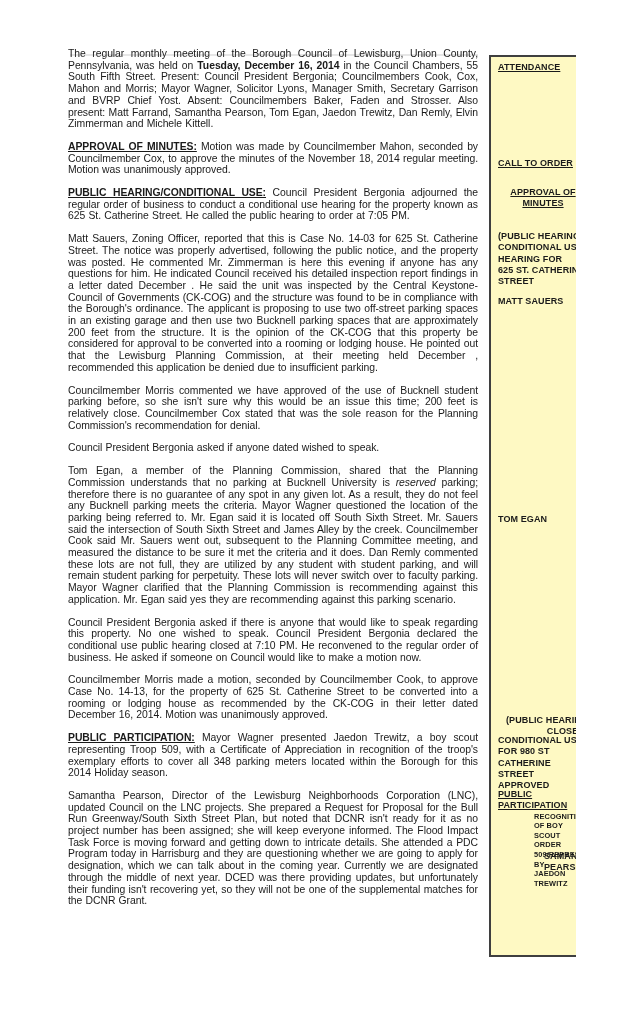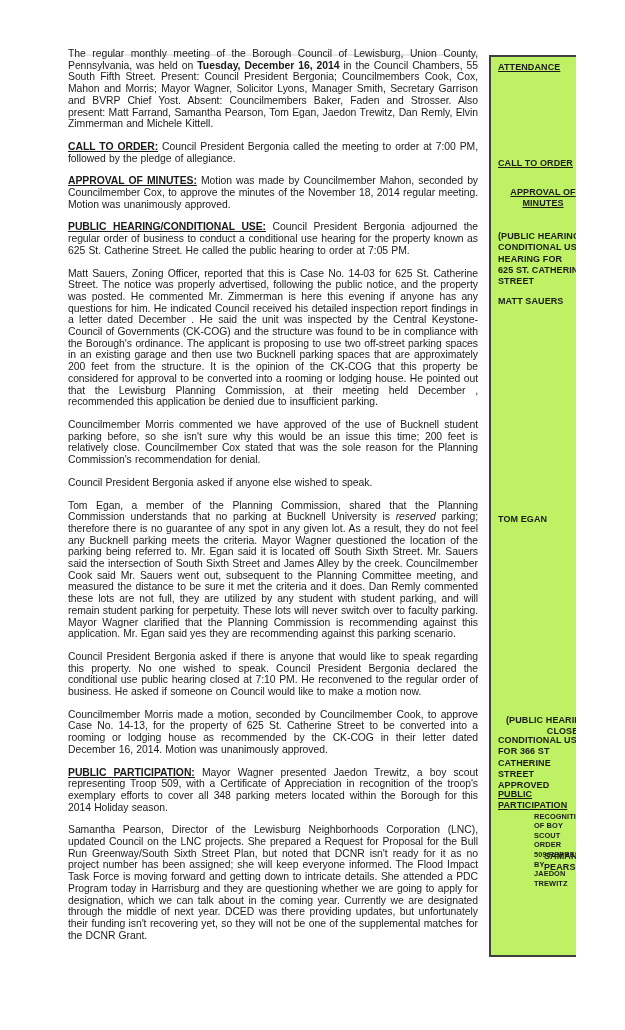--- a/index.html
+++ b/index.html
@@ -24,21 +24,21 @@
     text-align:justify;
     letter-spacing:-0.05px;
     word-spacing:0.4px;
   }
   .run-b{font-weight:bold;}
   .run-bu{font-weight:bold;text-decoration:underline;}
   .run-i{font-style:italic;}
   .notes{
     position:absolute;left:489px;top:55px;width:99px;height:898px;
     border:2px solid #3f3f3f;
-    background:#bef264;
+    background:#fef9c3;
     text-decoration:underline;
   }
   .note{
     position:absolute;left:7px;right:2px;
     font-weight:bold;font-size:9px;line-height:11.3px;
     letter-spacing:0.1px;
   }
   .note-u .note-line{text-decoration:underline;}
   .note-subline{font-size:7.4px;line-height:9.6px;font-weight:bold;margin-left:36px;}
   
@@ -53,26 +53,25 @@
   .note:nth-child(9){top:732px;}
   .note:nth-child(10){top:794px;margin-left:46px;}
 </style>
 </head>
 <body>
 
 <div class="page">
   <div class="scan-line"></div>
   <div class="body-col">
       <p class="para"><span>The regular monthly meeting of the Borough Council of Lewisburg, Union County, Pennsylvania, was held on </span><span class="run-b">Tuesday, December 16, 2014</span><span> in the Council Chambers, 55 South Fifth Street. Present: Council President Bergonia; Councilmembers Cook, Cox, Mahon and Morris; Mayor Wagner, Solicitor Lyons, Manager Smith, Secretary Garrison and BVRP Chief Yost. Absent: Councilmembers Baker, Faden and Strosser. Also present: Matt Farrand, Samantha Pearson, Tom Egan, Jaedon Trewitz, Dan Remly, Elvin Zimmerman and Michele Kittell.</span></p>
-      <p class="para"><span class="run-bu">CALL TO ORDER:</span><span> Council President Bergonia called the meeting to order at 7:00 PM, followed by the pledge of allegiance.</span></p>
       <p class="para"><span class="run-bu">APPROVAL OF MINUTES:</span><span> Motion was made by Councilmember Mahon, seconded by Councilmember Cox, to approve the minutes of the November 18, 2014 regular meeting. Motion was unanimously approved.</span></p>
       <p class="para"><span class="run-bu">PUBLIC HEARING/CONDITIONAL USE:</span><span> Council President Bergonia adjourned the regular order of business to conduct a conditional use hearing for the property known as 625 St. Catherine Street. He called the public hearing to order at 7:05 PM.</span></p>
       <p class="para"><span>Matt Sauers, Zoning Officer, reported that this is Case No. 14-03 for 625 St. Catherine Street. The notice was properly advertised, following the public notice, and the property was posted. He commented Mr. Zimmerman is here this evening if anyone has any questions for him. He indicated Council received his detailed inspection report findings in a letter dated December . He said the unit was inspected by the Central Keystone-Council of Governments (CK-COG) and the structure was found to be in compliance with the Borough's ordinance. The applicant is proposing to use two off-street parking spaces in an existing garage and then use two Bucknell parking spaces that are approximately 200 feet from the structure. It is the opinion of the CK-COG that this property be considered for approval to be converted into a rooming or lodging house. He pointed out that the Lewisburg Planning Commission, at their meeting held December , recommended this application be denied due to insufficient parking.</span></p>
       <p class="para"><span>Councilmember Morris commented we have approved of the use of Bucknell student parking before, so she isn't sure why this would be an issue this time; 200 feet is relatively close. Councilmember Cox stated that was the sole reason for the Planning Commission's recommendation for denial.</span></p>
-      <p class="para"><span>Council President Bergonia asked if anyone else wished to speak.</span></p>
+      <p class="para"><span>Council President Bergonia asked if anyone dated wished to speak.</span></p>
       <p class="para"><span>Tom Egan, a member of the Planning Commission, shared that the Planning Commission understands that no parking at Bucknell University is </span><span class="run-i">reserved</span><span> parking; therefore there is no guarantee of any spot in any given lot. As a result, they do not feel any Bucknell parking meets the criteria. Mayor Wagner questioned the location of the parking being referred to. Mr. Egan said it is located off South Sixth Street. Mr. Sauers said the intersection of South Sixth Street and James Alley by the creek. Councilmember Cook said Mr. Sauers went out, subsequent to the Planning Committee meeting, and measured the distance to be sure it met the criteria and it does. Dan Remly commented these lots are not full, they are utilized by any student with student parking, and will remain student parking for perpetuity. These lots will never switch over to faculty parking. Mayor Wagner clarified that the Planning Commission is recommending against this application. Mr. Egan said yes they are recommending against this parking scenario.</span></p>
       <p class="para"><span>Council President Bergonia asked if there is anyone that would like to speak regarding this property. No one wished to speak. Council President Bergonia declared the conditional use public hearing closed at 7:10 PM. He reconvened to the regular order of business. He asked if someone on Council would like to make a motion now.</span></p>
       <p class="para"><span>Councilmember Morris made a motion, seconded by Councilmember Cook, to approve Case No. 14-13, for the property of 625 St. Catherine Street to be converted into a rooming or lodging house as recommended by the CK-COG in their letter dated December 16, 2014. Motion was unanimously approved.</span></p>
       <p class="para"><span class="run-bu">PUBLIC PARTICIPATION:</span><span> Mayor Wagner presented Jaedon Trewitz, a boy scout representing Troop 509, with a Certificate of Appreciation in recognition of the troop's exemplary efforts to cover all 348 parking meters located within the Borough for this 2014 Holiday season.</span></p>
       <p class="para"><span>Samantha Pearson, Director of the Lewisburg Neighborhoods Corporation (LNC), updated Council on the LNC projects. She prepared a Request for Proposal for the Bull Run Greenway/South Sixth Street Plan, but noted that DCNR isn't ready for it as no project number has been assigned; she will keep everyone informed. The Flood Impact Task Force is moving forward and getting down to intricate details. She attended a PDC Program today in Harrisburg and they are questioning whether we are going to apply for designation, which we can talk about in the coming year. Currently we are designated through the middle of next year. DCED was there providing updates, but unfortunately their funding isn't recovering yet, so they will not be one of the supplemental matches for the DCNR Grant.</span></p>
     </div>
   <div class="notes">
       <div class="note note-u">
         <div class="note-line">ATTENDANCE</div>
       </div>
@@ -95,21 +94,21 @@
       </div>
       <div class="note">
         <div class="note-line">TOM EGAN</div>
       </div>
       <div class="note">
         <div class="note-line">(PUBLIC HEARING</div>
         <div class="note-line">CLOSED)</div>
       </div>
       <div class="note">
         <div class="note-line">CONDITIONAL USE</div>
-        <div class="note-line">FOR 366 ST</div>
+        <div class="note-line">FOR 980 ST</div>
         <div class="note-line">CATHERINE STREET</div>
         <div class="note-line">APPROVED</div>
       </div>
       <div class="note note-u">
         <div class="note-line">PUBLIC</div>
         <div class="note-line">PARTICIPATION</div>
         <div class="note-subline">RECOGNITION OF BOY</div>
         <div class="note-subline">SCOUT ORDER</div>
         <div class="note-subline">509/REPRESENTED BY</div>
         <div class="note-subline">JAEDON TREWITZ</div>

